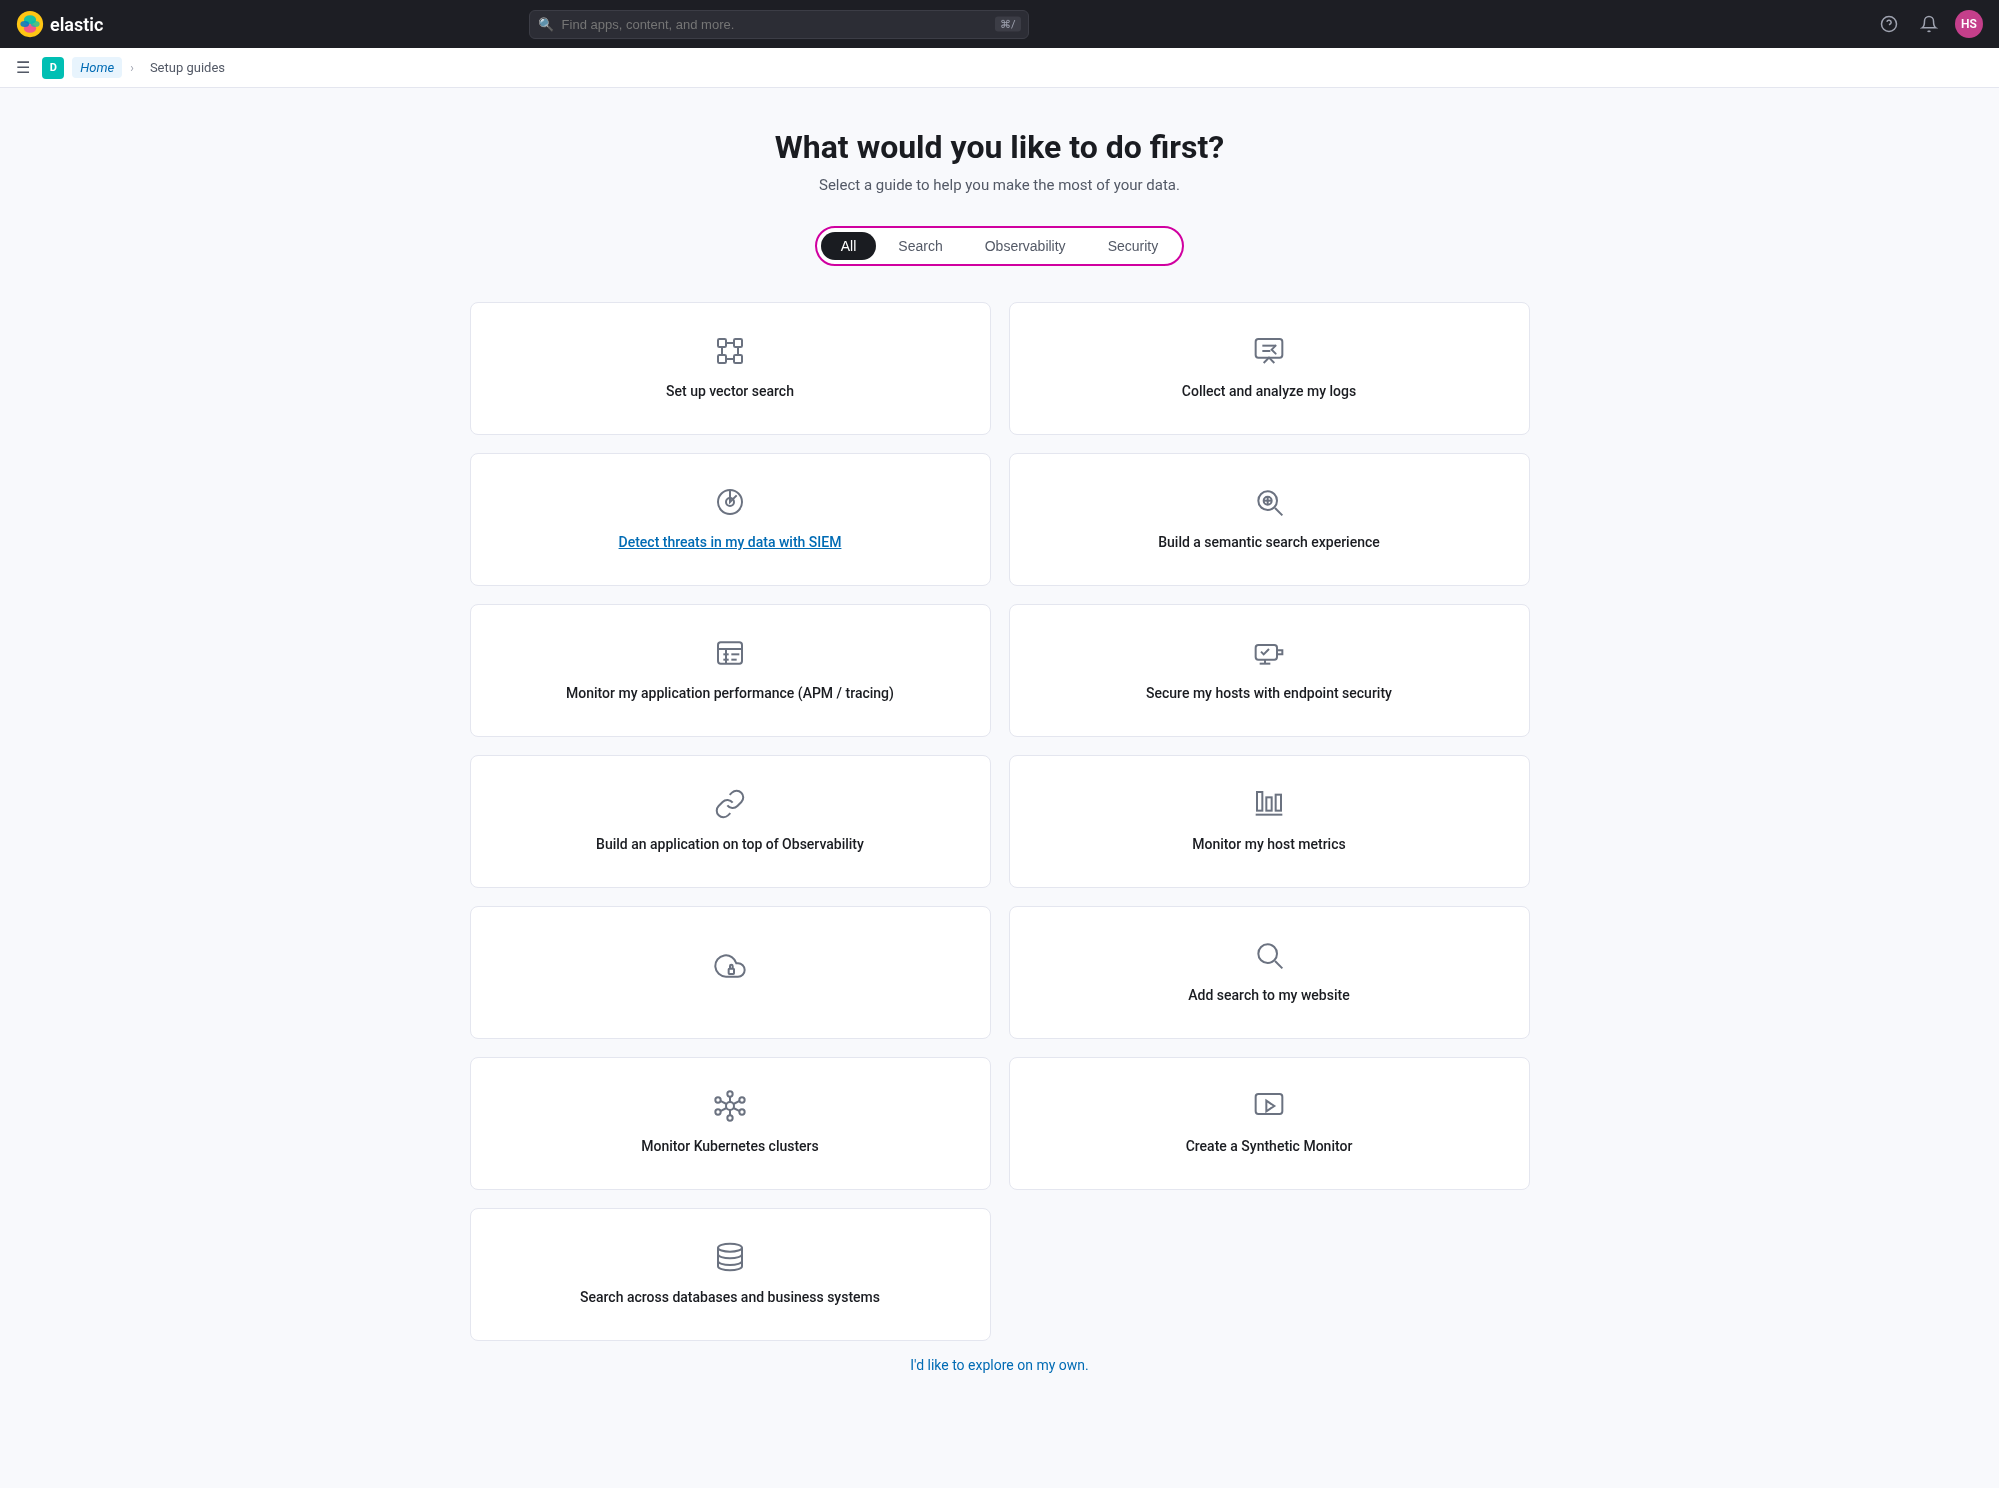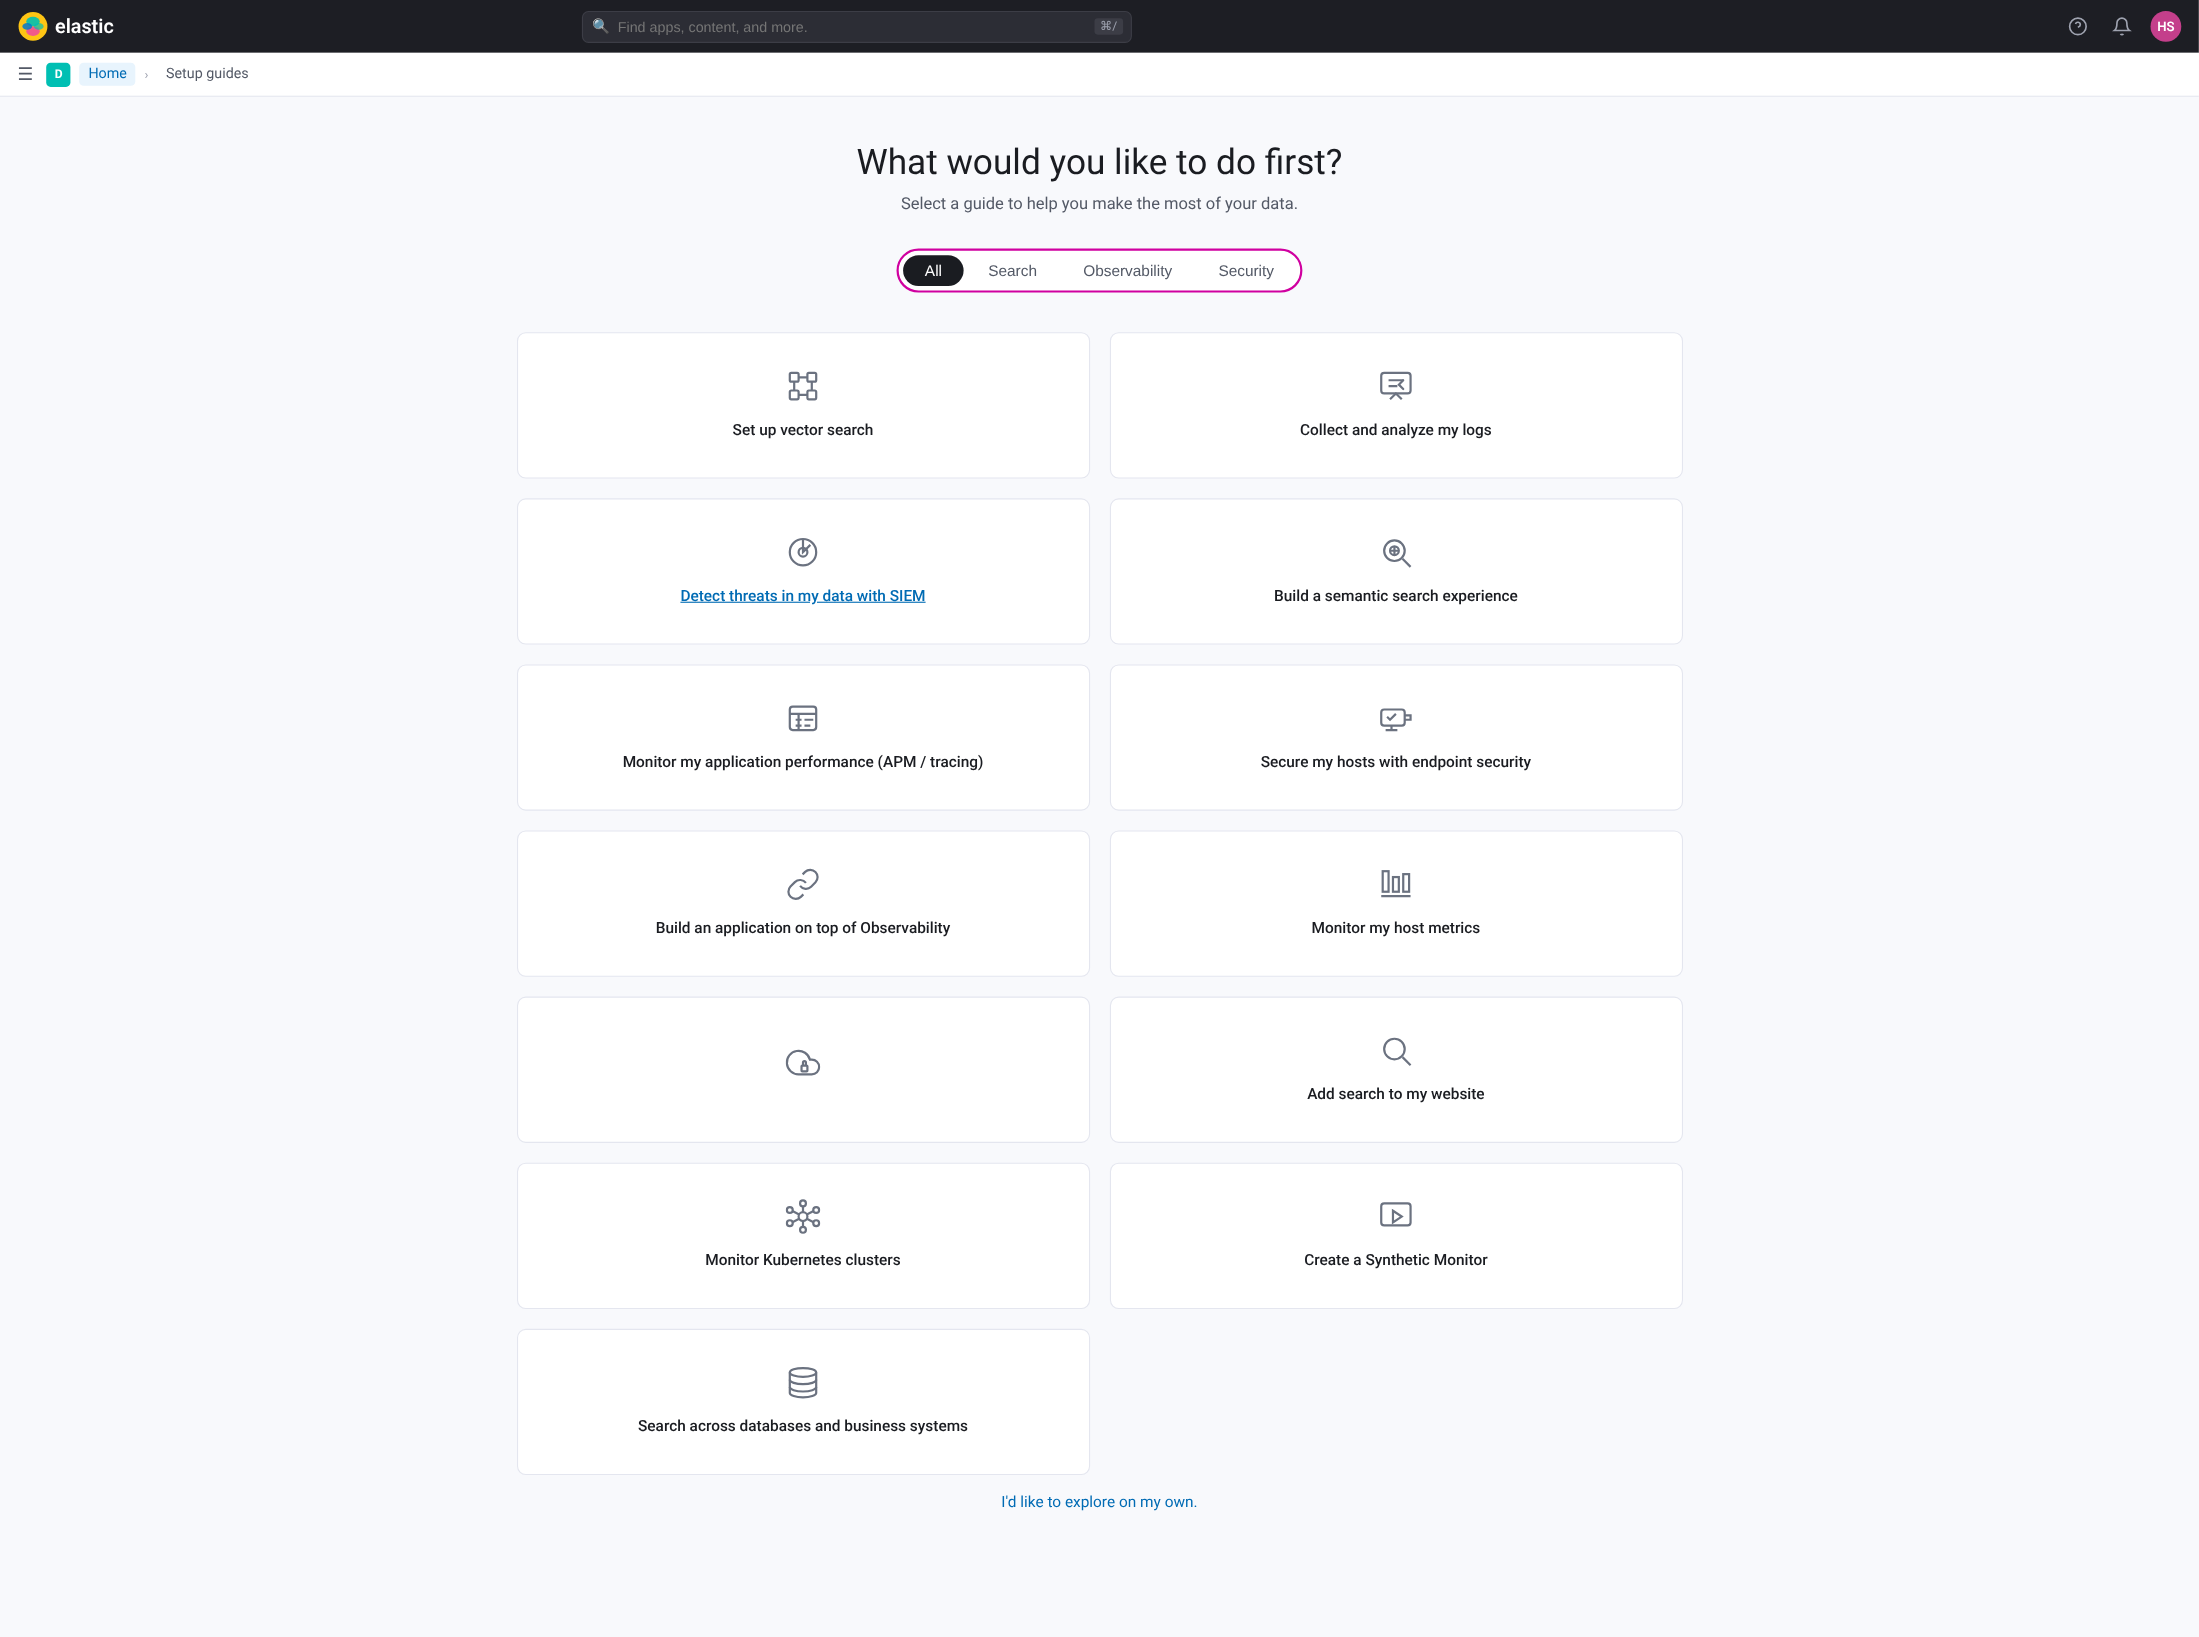--- a/index.html
+++ b/index.html
@@ -124,36 +124,37 @@
     .breadcrumb-item {
       font-size: 13px;
       color: #535966;
       cursor: pointer;
       padding: 3px 8px;
       border-radius: 4px;
     }
     .breadcrumb-item.active {
       background: #e8f4fd;
       color: #006bb4;
+      font-style: italic;
     }
     .breadcrumb-sep {
       color: #9fa3b0;
       font-size: 12px;
     }
 
     
     .main-content {
       padding: 40px 20px 60px;
       max-width: 1100px;
       margin: 0 auto;
     }
     .page-title {
       text-align: center;
       font-size: 32px;
-      font-weight: 400;
+      font-weight: 700;
       color: #1a1c21;
       margin-bottom: 10px;
     }
     .page-subtitle {
       text-align: center;
       font-size: 15px;
       color: #535966;
       margin-bottom: 32px;
     }
 

